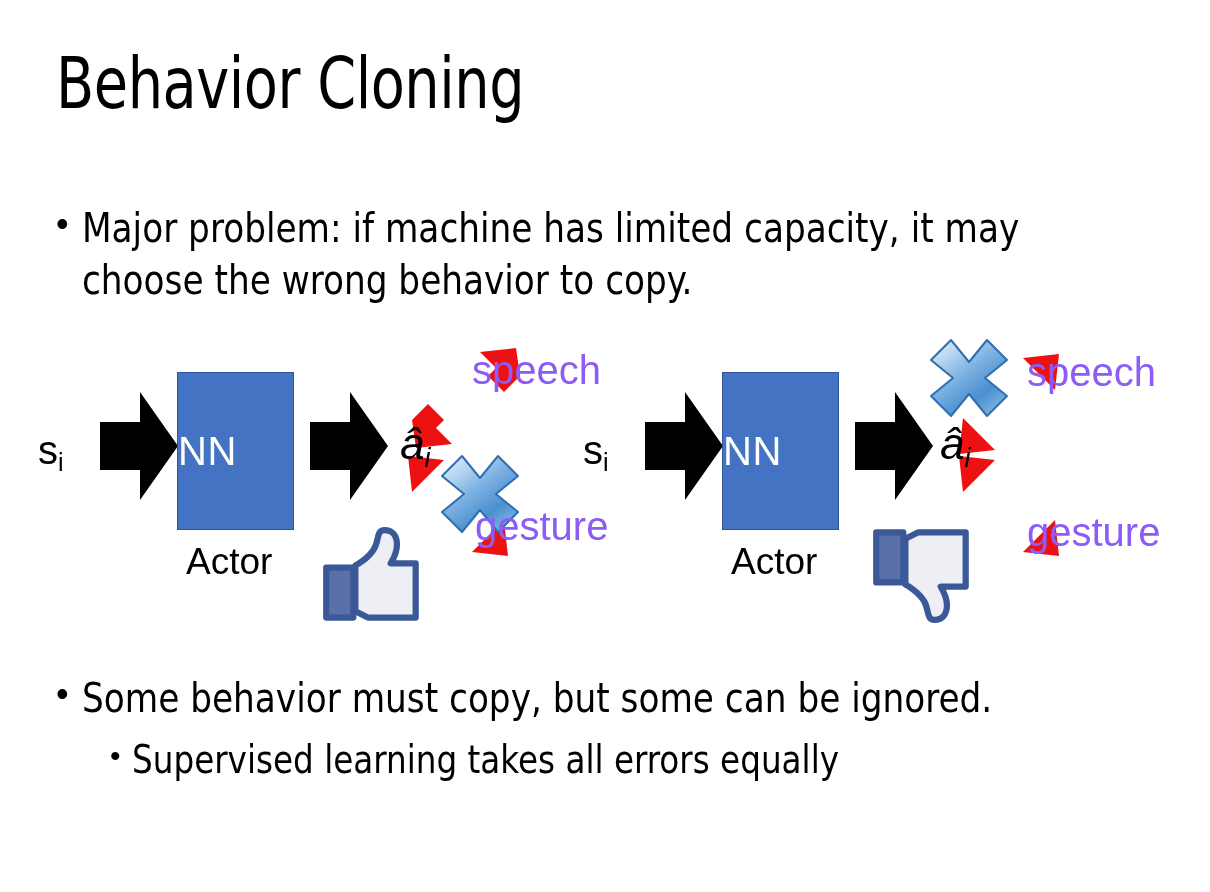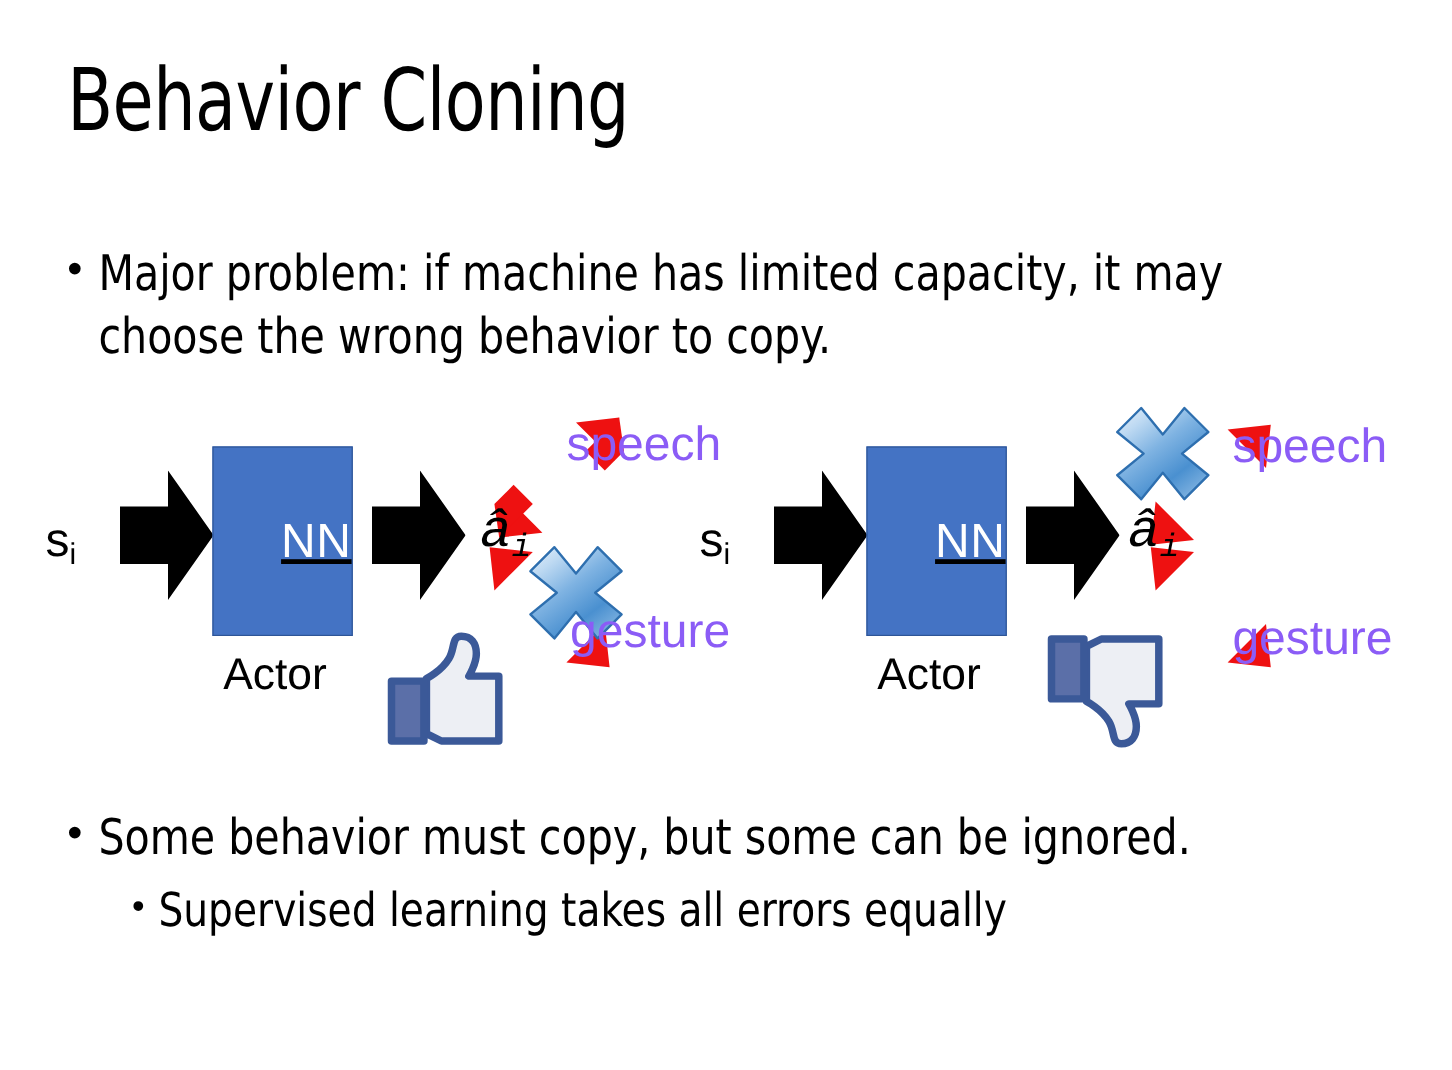--- a/index.html
+++ b/index.html
@@ -100,43 +100,42 @@
   .block-arrow svg { display: block; width: 100%; height: 100%; }
 
   
   .nn-box {
     position: absolute;
     background: #4473C4;
     border: 1px solid #2E5597;
     box-sizing: border-box;
     display: flex;
     align-items: center;
-    justify-content: flex-end;
-    text-decoration: underline;
+    justify-content: flex-start;
   }
   .nn-box .nn-text {
     color: #ffffff;
     font-family: "Liberation Sans", sans-serif;
     font-size: 40px;
     line-height: 1;
     letter-spacing: 0.5px;
   }
   .actor-label {
     position: absolute;
     font-family: "Liberation Sans", sans-serif;
     font-size: 37px;
     color: #000;
     line-height: 1;
     white-space: nowrap;
   }
 
   
   .action-label {
     position: absolute;
-    font-family: Liberation Mono, monospace;
+    font-family: Liberation Sans, sans-serif;
     font-style: italic;
     font-size: 44px;
     color: #000;
     line-height: 1;
     white-space: nowrap;
     z-index: 6;
   }
   .action-label .sub {
     font-size: 27px;
     vertical-align: -0.3em;

